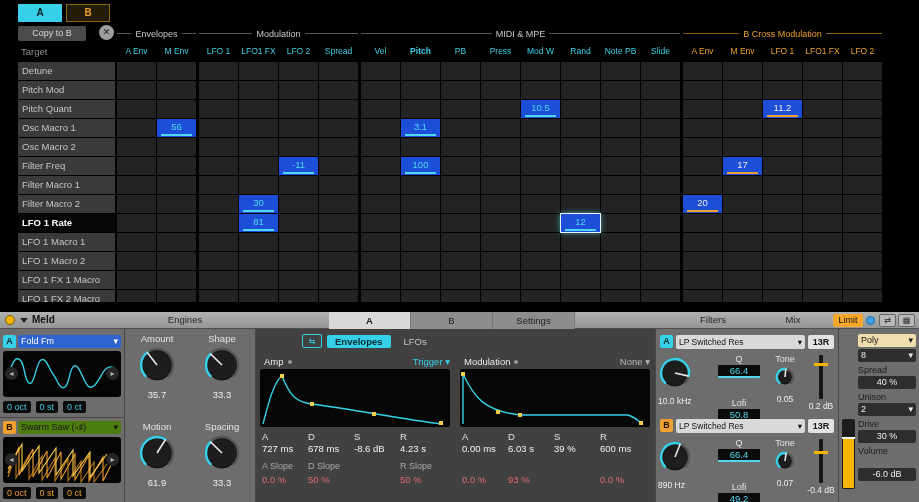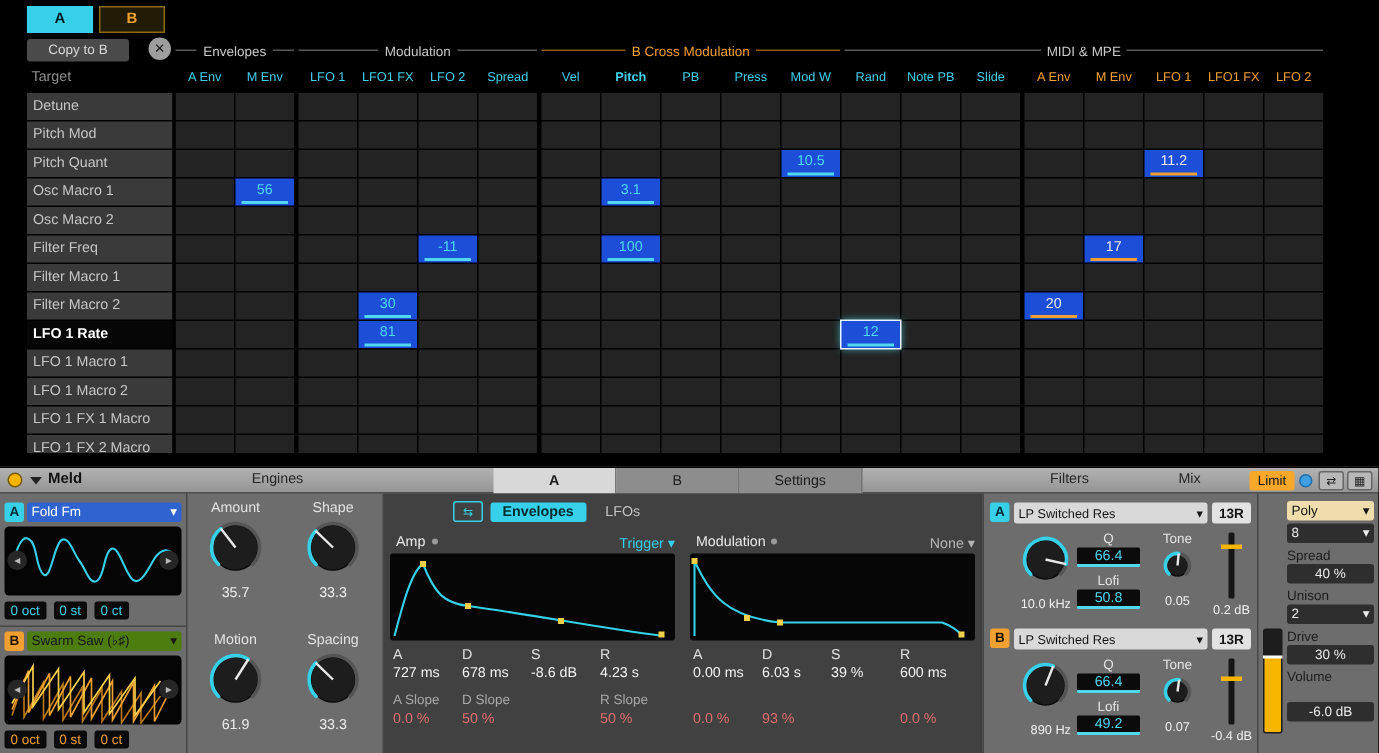--- a/index.html
+++ b/index.html
@@ -96,25 +96,25 @@
 .sv{color:#e06c6c;white-space:nowrap}
 .c1{grid-column:1}.c2{grid-column:2}.c4{grid-column:4}
 .cb{display:inline-block;width:6px;height:6px;border:1px solid #9a9a9a;margin-right:2px}
 
 
 .filters-panel{position:absolute;left:656px;top:0;width:182px;height:173px}
 .filter-block{position:absolute;left:0;width:182px;height:84px}
 .f-head{position:absolute;left:4px;top:0;display:flex;gap:3px;width:174px}
 .f-select{flex:1;height:14px;background:#d9d9d9;color:#141414;font-size:8.5px;line-height:14px;padding:0 3px;border-radius:2px;display:flex;justify-content:space-between;white-space:nowrap;overflow:hidden}
 .f-circuit{width:26px;height:14px;background:#e2e2e2;color:#151515;font-size:9px;font-weight:bold;text-align:center;line-height:14px;border-radius:2px;flex:none}
-.f-knob-wrap{position:absolute;left:2px;top:20px;width:56px;text-align:right}
+.f-knob-wrap{position:absolute;left:2px;top:20px;width:56px;text-align:left}
 .f-val{font-size:8.5px;color:#efefef;white-space:nowrap;margin-top:2px}
 .f-qcol{position:absolute;left:62px;top:19px;width:42px;text-align:center}
 .f-lbl{font-size:9px;color:#e3e3e3;height:11px}
-.f-box{height:13px;background:#0b0b0b;color:#4fd8ee;font-size:9.5px;line-height:12px;border-bottom:2px solid #4fd8ee;border-radius:1px;margin-bottom:4px}
+.f-box{height:13px;background:#0b0b0b;color:#4fd8ee;font-size:9.5px;line-height:12px;border-bottom:2px solid #4fd8ee;border-radius:1px;margin-bottom:20px}
 .f-tone{position:absolute;left:112px;top:19px;width:34px;text-align:center}
 .f-fader-wrap{position:absolute;left:150px;top:20px;width:30px;text-align:center}
 .mini-fader{position:relative;width:14px;height:44px;margin:0 auto}
 .mini-fader .track{position:absolute;left:5px;top:0;bottom:0;width:4px;background:#161616;border-radius:1px}
 .mini-fader .fhandle{position:absolute;left:0;width:14px;height:3px;background:#f7b500}
 
 
 .mix-panel{position:absolute;left:839px;top:0;width:80px;height:173px}
 .vol-fader{position:absolute;left:3px;top:90px;width:13px;height:70px;background:#1d1d1d;border-radius:2px}
 .vol-fill{position:absolute;left:1px;right:1px;bottom:1px;height:72%;background:#f7b500;border-radius:1px}
@@ -138,28 +138,28 @@
       <div class="group-label" style="width: 79px;">
         <i></i>
         <span>Envelopes</span>
         <i></i>
       </div>
       <div class="group-label" style="width: 159px; margin-left: 3px;">
         <i></i>
         <span>Modulation</span>
         <i></i>
       </div>
+      <div class="group-label" style="width: 319px; margin-left: 3px;">
+        <i></i>
+        <span>MIDI &amp; MPE</span>
+        <i></i>
+      </div>
       <div class="group-label b" style="width: 199px; margin-left: 3px;">
         <i></i>
         <span>B Cross Modulation</span>
-        <i></i>
-      </div>
-      <div class="group-label" style="width: 319px; margin-left: 3px;">
-        <i></i>
-        <span>MIDI &amp; MPE</span>
         <i></i>
       </div>
     </div>
   <div class="headers-row">
       <div class="col-header">A Env</div>
       <div class="col-header" style="margin-left: 1px;">M Env</div>
       <div class="col-header" style="margin-left: 3px;">LFO 1</div>
       <div class="col-header" style="margin-left: 1px;">LFO1 FX</div>
       <div class="col-header" style="margin-left: 1px;">LFO 2</div>
       <div class="col-header" style="margin-left: 1px;">Spread</div>

